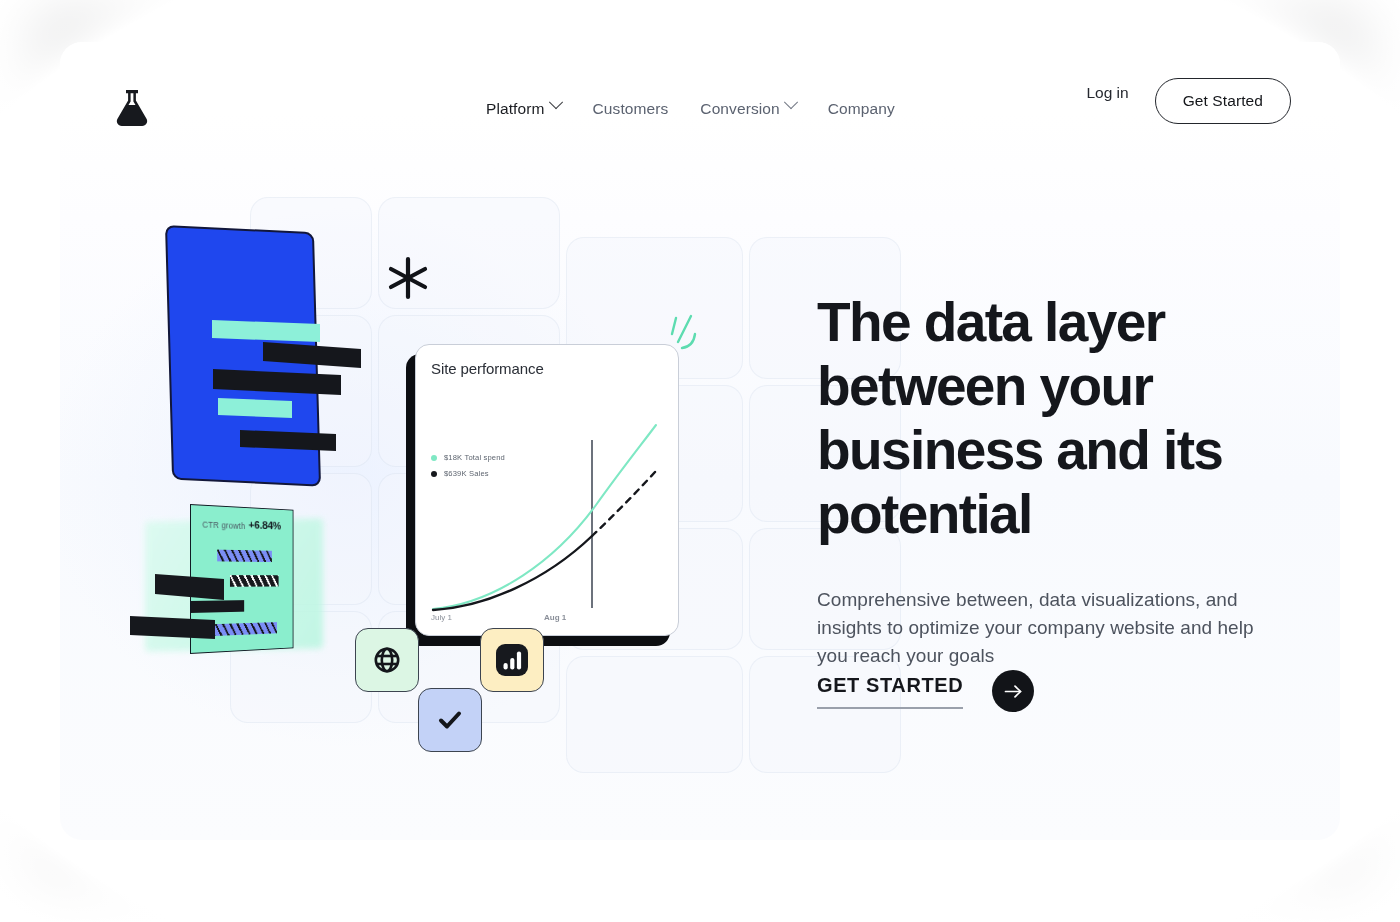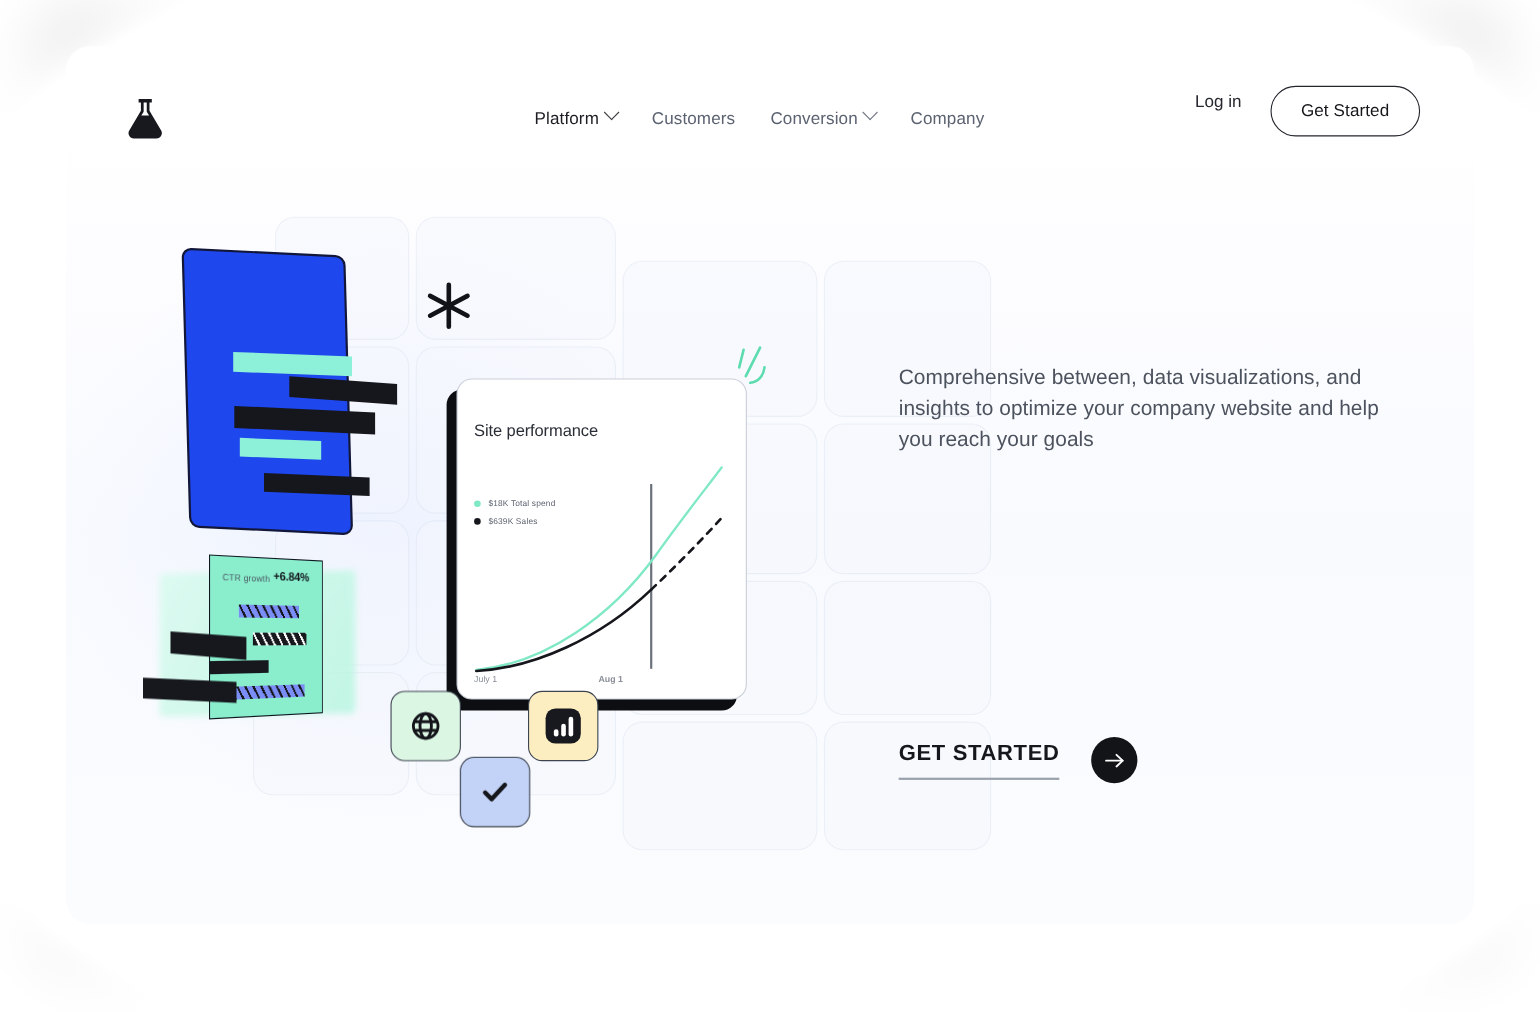--- a/index.html
+++ b/index.html
@@ -148,21 +148,21 @@
 
   
   .perf-shadow{
     position:absolute;left:346px;top:312px;width:264px;height:292px;
     background:#0c0e12;border-radius:14px;
   }
   .perf{
     position:absolute;left:355px;top:302px;width:262px;height:290px;
     background:#ffffff;border:1px solid #c9ced8;border-radius:14px;overflow:hidden;
   }
-  .perf-title{position:absolute;left:15px;top:15px;font-size:15px;color:#2a2e36;letter-spacing:-.1px;margin-top:23px;}
+  .perf-title{position:absolute;left:15px;top:15px;font-size:15px;color:#2a2e36;letter-spacing:-.1px;}
   .metrics{position:absolute;left:15px;top:44px;width:232px;display:flex;}
   .metric{position:relative;padding-right:14px;}
   .metric + .metric{padding-left:15px;}
   .metric + .metric:before{content:"";position:absolute;left:0;top:3px;width:1px;height:34px;background:#d8dce4;}
   .m-label{font-size:9.5px;color:#868c98;letter-spacing:.1px;}
   .m-value{font-size:17px;font-weight:700;color:#16181d;letter-spacing:-.4px;margin-top:1px;display:inline-block;padding-bottom:2px;}
   .m-value.u-solid{border-bottom:1.6px solid #16181d;}
   .m-value.u-dash{border-bottom:1.6px dashed #16181d;}
   .legend{position:absolute;left:15px;top:108px;}
   .leg{display:flex;align-items:center;gap:7px;margin-bottom:7px;}
@@ -358,20 +358,21 @@
       </div>
 
       <div class="tile tile-check">
         <svg width="28" height="28" viewBox="0 0 28 28">
           <path d="M5 14.5 L11 20.5 L23 7.5" fill="none" stroke="#14161b" stroke-width="4" stroke-linecap="round" stroke-linejoin="round"></path>
         </svg>
       </div>
     </div>
 
     <div class="copy">
+      <h1>The data layer between your business and its potential</h1>
       <p class="sub">Comprehensive between, data visualizations, and insights to optimize your company website and help you reach your goals</p>
       <div class="cta">
         <span class="cta-text">GET STARTED</span>
         <span class="cta-circle">
           <svg width="19" height="15" viewBox="0 0 19 15">
             <g stroke="#ffffff" stroke-width="1.7" fill="none" stroke-linecap="round" stroke-linejoin="round">
               <line x1="1.5" y1="7.5" x2="16.5" y2="7.5"></line>
               <polyline points="11,2.2 16.6,7.5 11,12.8"></polyline>
             </g>
           </svg>

